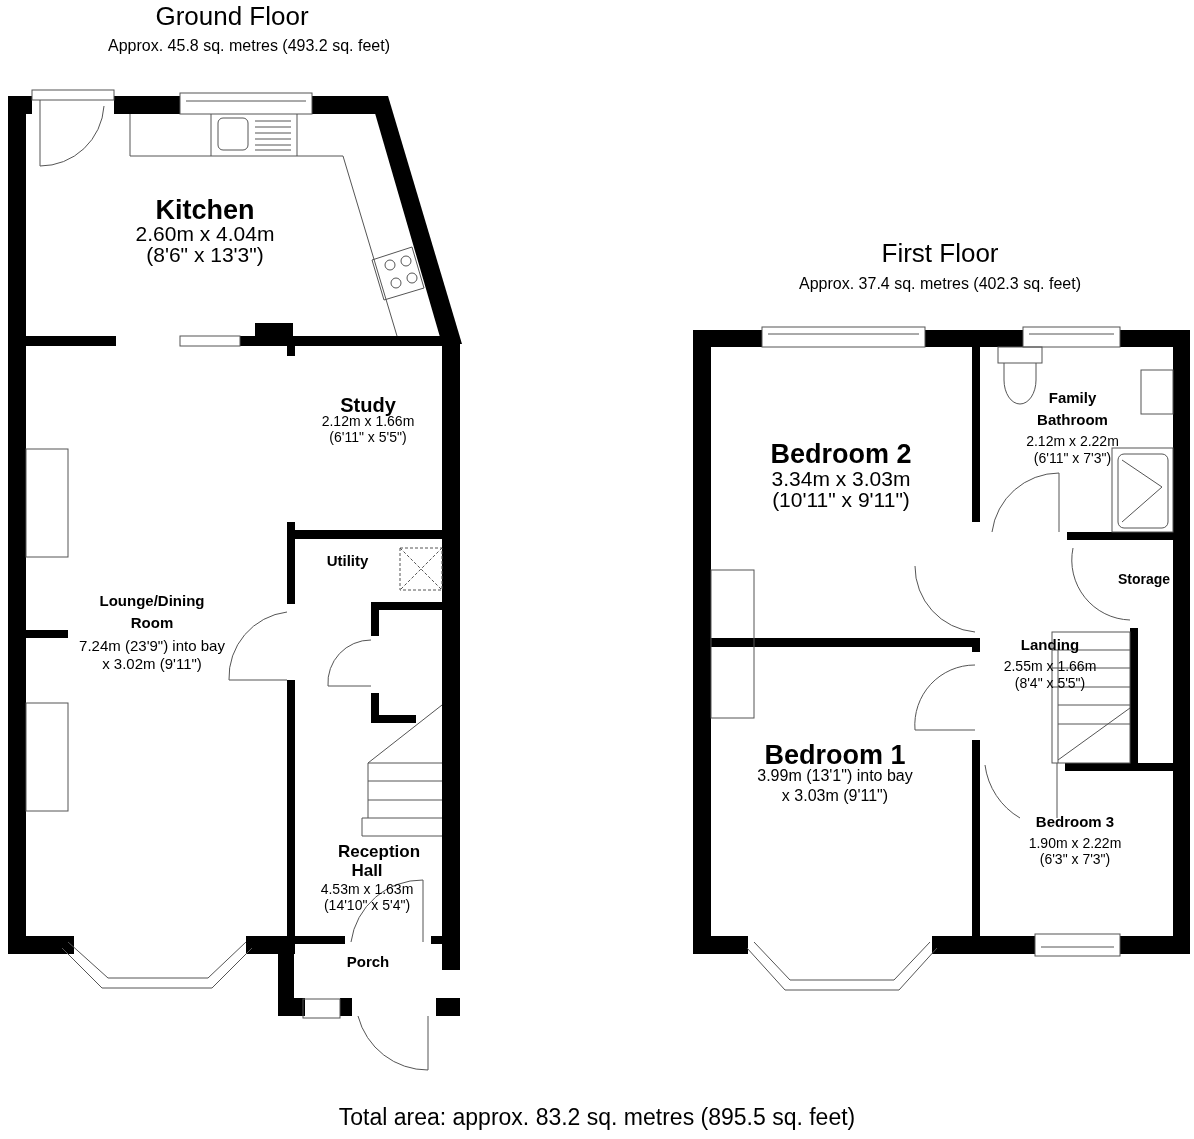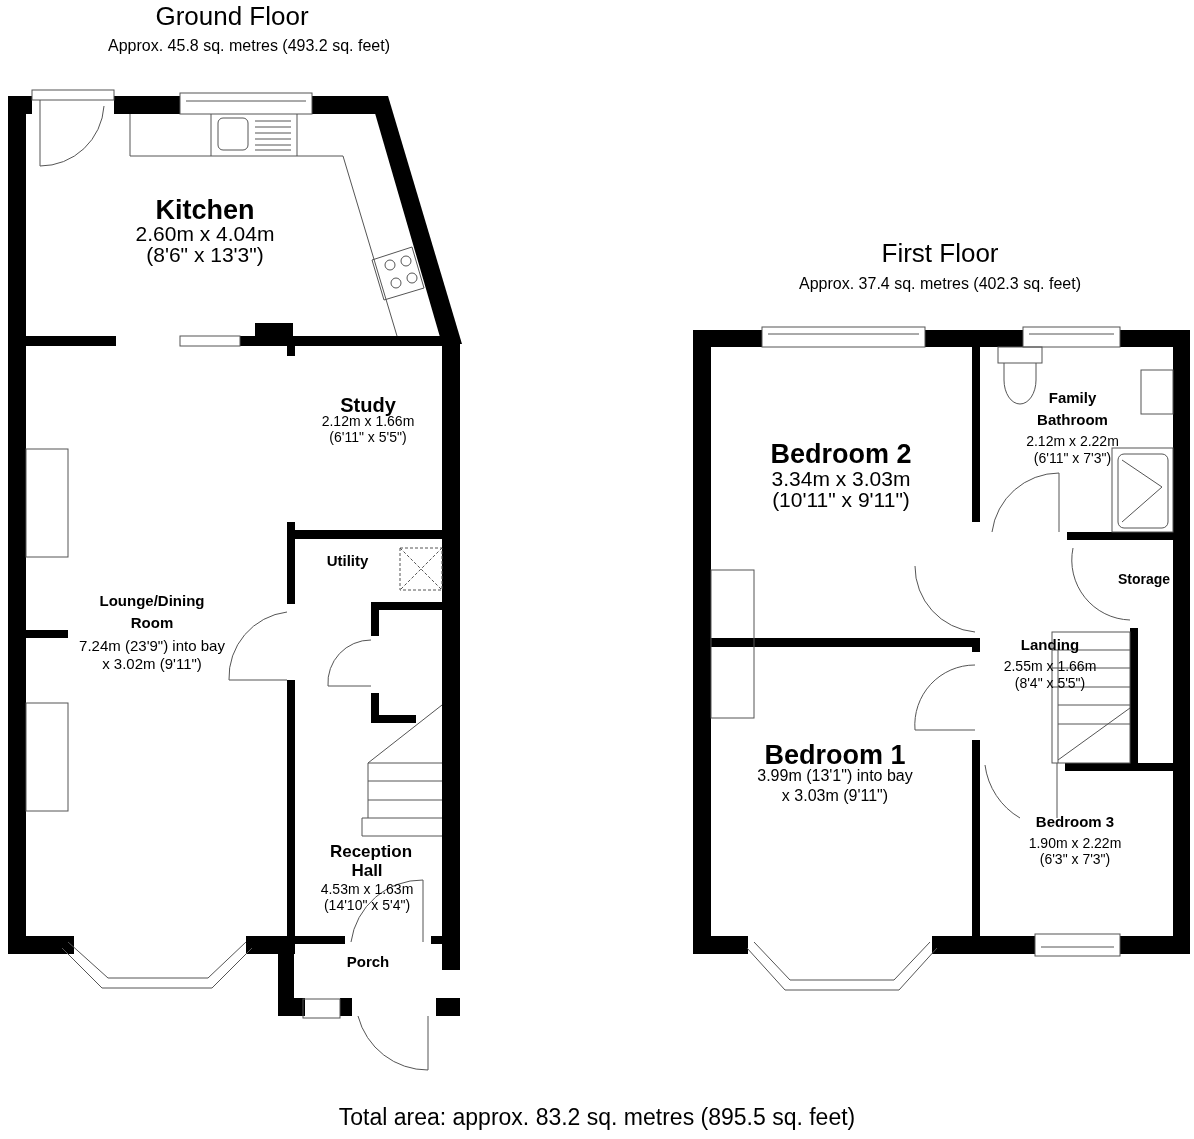--- a/index.html
+++ b/index.html
@@ -184,21 +184,21 @@
 <div class="lbl room-dim sm" style="left:300px;width:136px;top:414px;">2.12m x 1.66m</div>
 <div class="lbl room-dim sm" style="left:300px;width:136px;top:430px;">(6'11" x 5'5")</div>
 
 <div class="lbl room-name sm" style="left:310px;width:75px;top:553px;">Utility</div>
 
 <div class="lbl room-name sm" style="left:52px;width:200px;top:593px;">Lounge/Dining</div>
 <div class="lbl room-name sm" style="left:52px;width:200px;top:615px;">Room</div>
 <div class="lbl room-dim sm" style="left:52px;width:200px;top:638px;font-size:15px;">7.24m (23'9") into bay</div>
 <div class="lbl room-dim sm" style="left:52px;width:200px;top:656px;font-size:15px;">x 3.02m (9'11")</div>
 
-<div class="lbl room-name sm" style="left:304px;width:134px;top:843px;font-size:17px;">Reception</div>
+<div class="lbl room-name sm" style="left:312px;width:134px;top:843px;font-size:17px;">Reception</div>
 <div class="lbl room-name sm" style="left:300px;width:134px;top:862px;font-size:17px;">Hall</div>
 <div class="lbl room-dim sm" style="left:300px;width:134px;top:882px;">4.53m x 1.63m</div>
 <div class="lbl room-dim sm" style="left:300px;width:134px;top:898px;">(14'10" x 5'4")</div>
 
 <div class="lbl room-name sm" style="left:300px;width:136px;top:954px;">Porch</div>
 
 <div class="lbl floor-title" style="left:740px;width:400px;top:240px;text-align:center;">First Floor</div>
 <div class="lbl floor-sub" style="left:740px;width:400px;top:276px;">Approx. 37.4 sq. metres (402.3 sq. feet)</div>
 
 <div class="lbl room-name" style="left:736px;width:210px;top:440px;">Bedroom 2</div>

